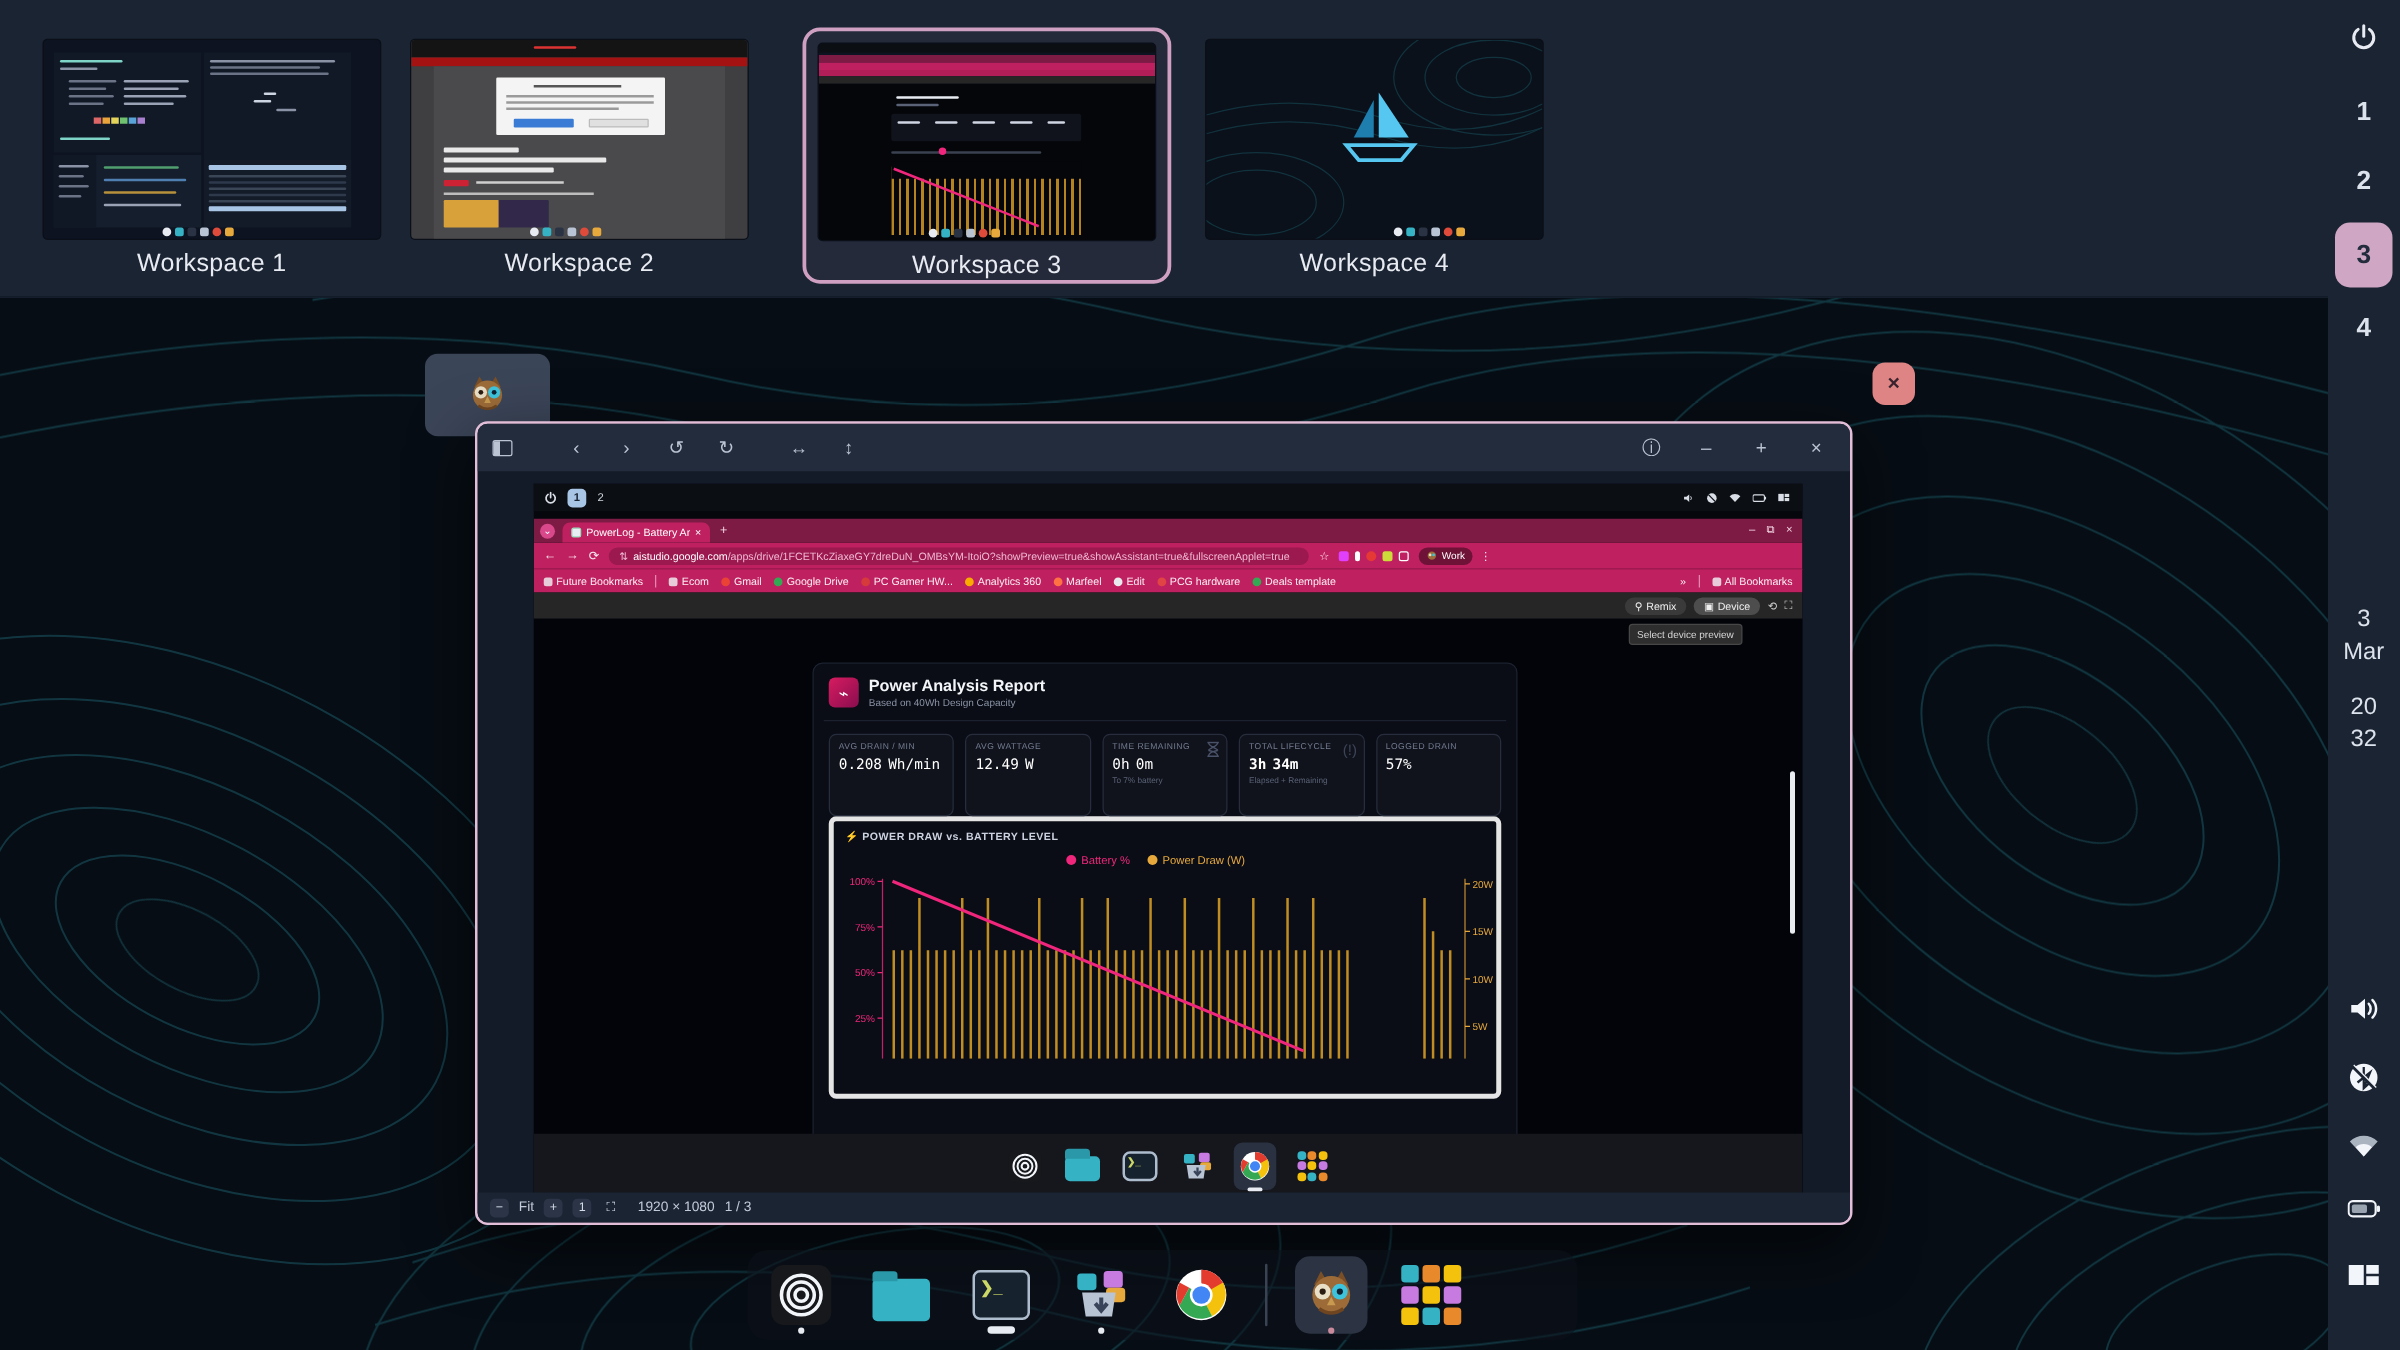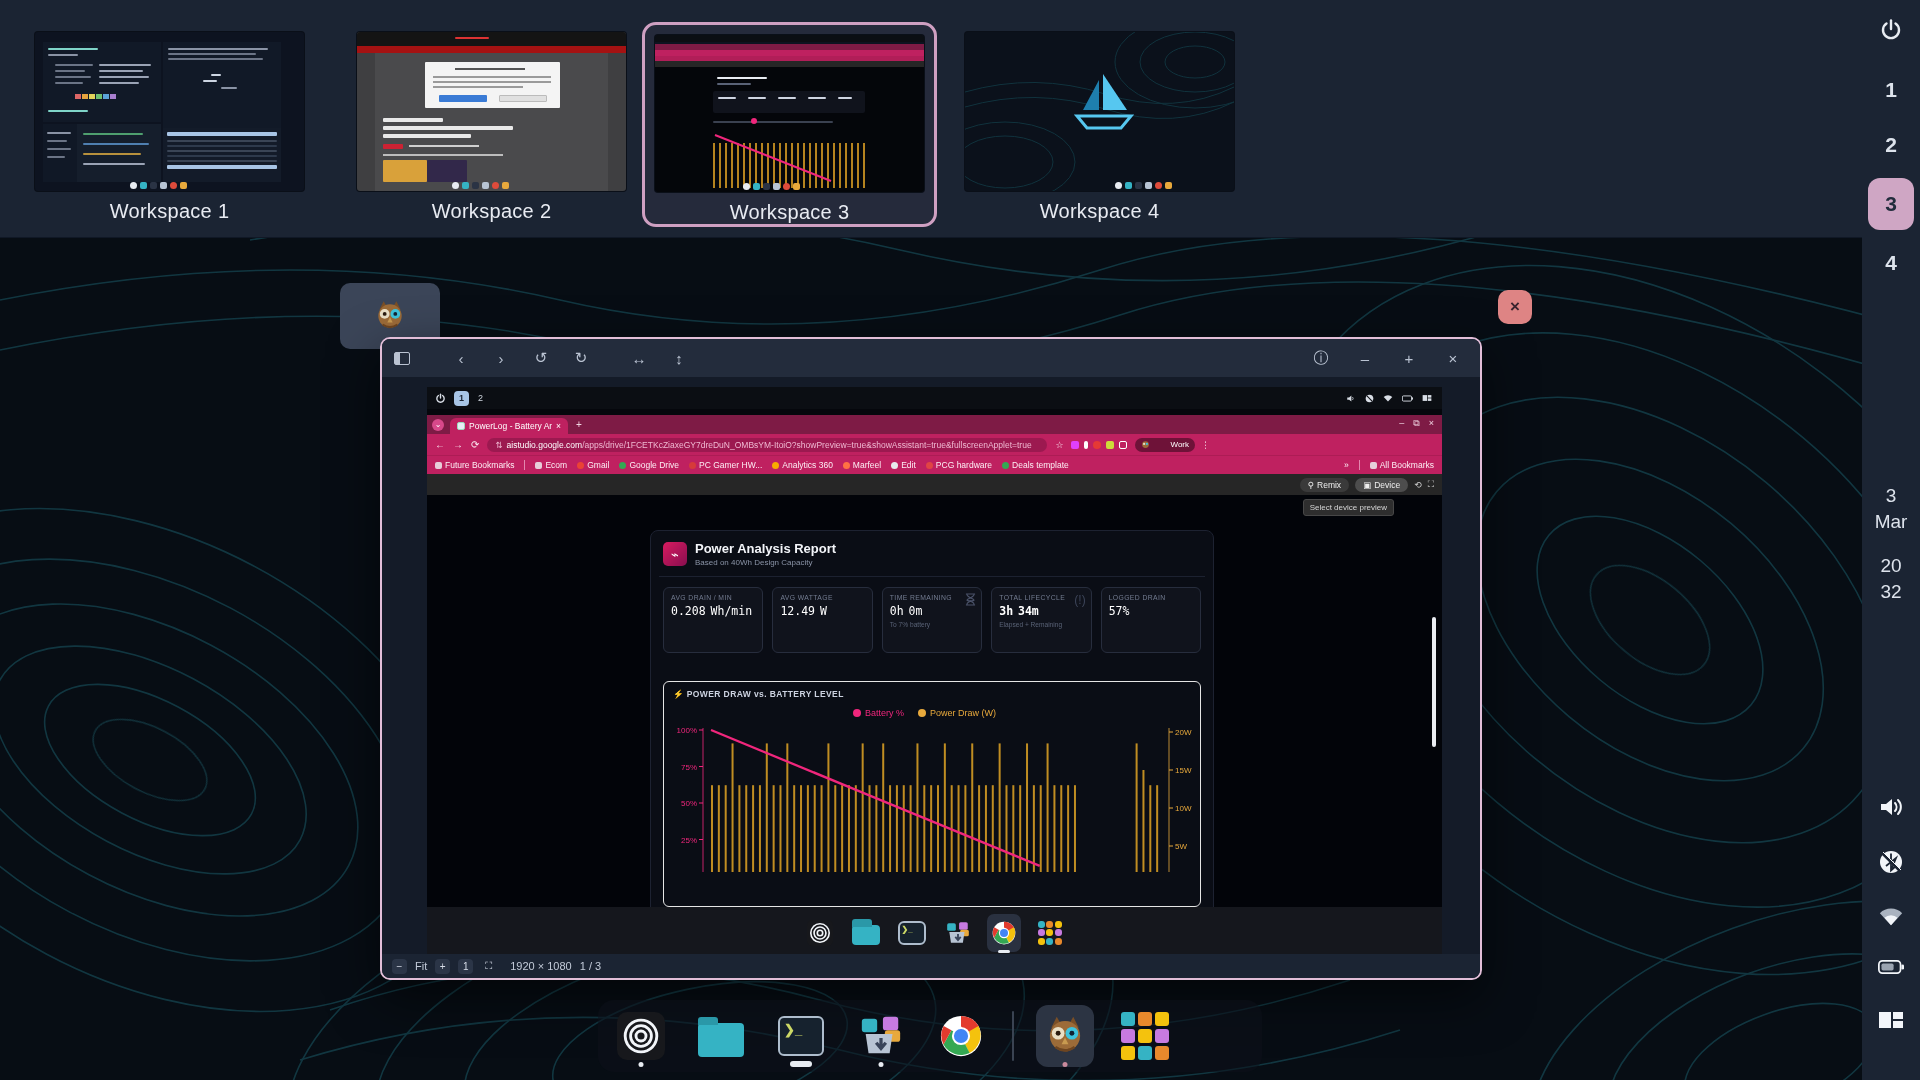--- a/index.html
+++ b/index.html
@@ -100,21 +100,21 @@
   .c-winbtns { position:absolute; right:8px; top:3px; color:#f2d7e4; font-size:9px; display:flex; gap:9px; }
   .c-toolbar { height:21px; background:#bf2160; display:flex; align-items:center; color:#fbe9f1; font-size:10px; }
   .c-navico { margin-left:8px; font-size:10px; color:#fbe9f1; }
   .c-urlpill { margin-left:8px; width:560px; height:14px; background:#9c1950; border-radius:8px;
     display:flex; align-items:center; padding:0 8px; font-size:8.5px; white-space:nowrap; overflow:hidden; }
   .c-url-domain { color:#ffffff; }
   .c-url-path { color:#f0b9d2; }
   .c-ext { display:flex; gap:5px; margin-left:8px; align-items:center; }
   .c-ext i { width:8px; height:8px; border-radius:2px; display:block; }
   .c-profile { margin-left:8px; height:14px; background:#6e1238; border-radius:8px; color:#fff; font-size:8px;
-    display:flex; align-items:center; gap:20px; padding:0 6px; }
+    display:flex; align-items:center; gap:3px; padding:0 6px; }
   .c-bookmarks { height:19px; background:#bf2160; border-top:1px solid #ad1c55; display:flex; align-items:center;
     color:#fdeef4; font-size:8.5px; gap:10px; padding-left:8px; }
   .bm { display:flex; align-items:center; gap:3px; white-space:nowrap; }
   .bm i { width:7px; height:7px; border-radius:2px; display:block; }
   .bm-sep { width:1px; height:10px; background:#e387ae; }
 
   .appbar { position:absolute; left:0; top:87px; width:100%; height:21px; background:#262626;
     display:flex; align-items:center; }
   .appbar-title { position:absolute; left:0; right:0; text-align:center; color:#e6e6e6; font-size:9.5px; }
   .app-btns { margin-left:auto; display:flex; gap:6px; margin-right:8px; align-items:center; z-index:1; }
@@ -144,21 +144,21 @@
   .stat-sub { color:#596276; font-size:6.6px; margin-top:3px; }
   .stat-deco { position:absolute; right:5px; top:5px; color:#3c4458; font-size:12px; }
 
   .sliderbox { margin-top:12px; border:1px solid #262b3a; border-radius:6px; padding:7px 9px; position:relative; height:52px; }
   .sl-label { color:#d6dbe5; font-size:9px; }
   .sl-val { position:absolute; left:296px; top:7px; color:#f0267c; font-size:9px; font-weight:bold; }
   .sl-help { position:absolute; left:340px; top:6px; width:198px; color:#67718a; font-size:7px; line-height:9px; }
   .sl-track { position:absolute; left:9px; top:34px; width:305px; height:3px; background:#3a4150; border-radius:2px; }
   .sl-thumb { position:absolute; left:103px; top:-4px; width:11px; height:11px; border-radius:50%; background:#f0267c; }
 
-  .chartbox { margin-top:28px; border:1px solid #e5e5e5; border-radius:6px; padding:7px 24px 0 9px; height:226px; }
+  .chartbox { margin-top:0; border:4px solid #e5e5e5; border-radius:6px; padding:7px 24px 0 9px; height:226px; }
   .ch-title { color:#ccd2e0; font-size:8.5px; font-weight:bold; letter-spacing:.4px; }
   .ch-legend { display:flex; justify-content:center; gap:14px; margin-top:9px; font-size:9px; }
   .lg-item { display:flex; align-items:center; gap:4px; }
   .lg-dot { width:8px; height:8px; border-radius:50%; }
 
   .shot-scrollbar { position:absolute; right:6px; top:230px; width:4px; height:130px; background:#e9ecf1; border-radius:2px; }
 
   .shot-dock { position:absolute; left:0; bottom:0; width:100%; height:51px; background:#15171d;
     display:flex; align-items:center; justify-content:center; gap:12px; }
   .sdock-item { width:34px; height:38px; display:flex; align-items:center; justify-content:center;
@@ -280,21 +280,21 @@
             <i style="background:#35b3c4"></i>
         <i style="background:#2a3344"></i>
             <i style="background:#b8c4d4"></i>
         <i style="background:#de4b3b;border-radius:50%"></i>
             <i style="background:#e8a93c"></i>
       </div>
     </div>
     <div class="ws-label">Workspace 1</div>
   </div>
 
-  <div class="ws-cell" style="left:344px">
+  <div class="ws-cell" style="left:316px">
     <div class="ws-thumb t2">
       <div class="bar-dark"></div>
       <div class="tline" style="left:98px;top:5px;width:34px;background:#d33"></div>
       <div class="bar-red"></div>
       <div class="page"></div>
       <div class="whitebox" style="left:68px;top:30px;width:135px;height:46px">
         <div class="dlg-line" style="left:30px;top:6px;width:70px;background:#555"></div>
         <div class="dlg-line" style="left:8px;top:14px;width:118px"></div>
         <div class="dlg-line" style="left:8px;top:19px;width:118px"></div>
         <div class="dlg-line" style="left:8px;top:24px;width:90px"></div>

